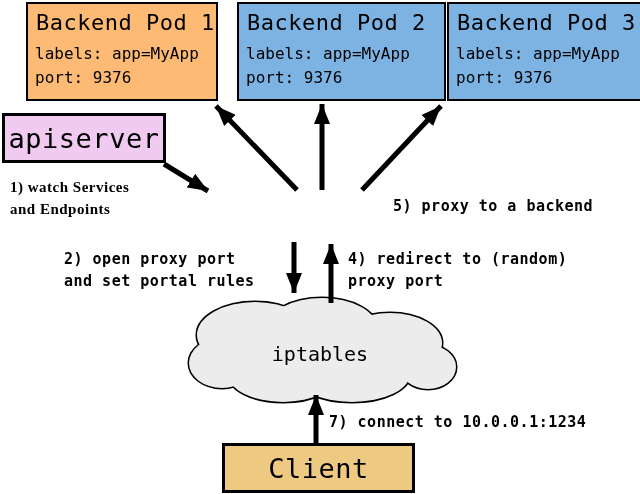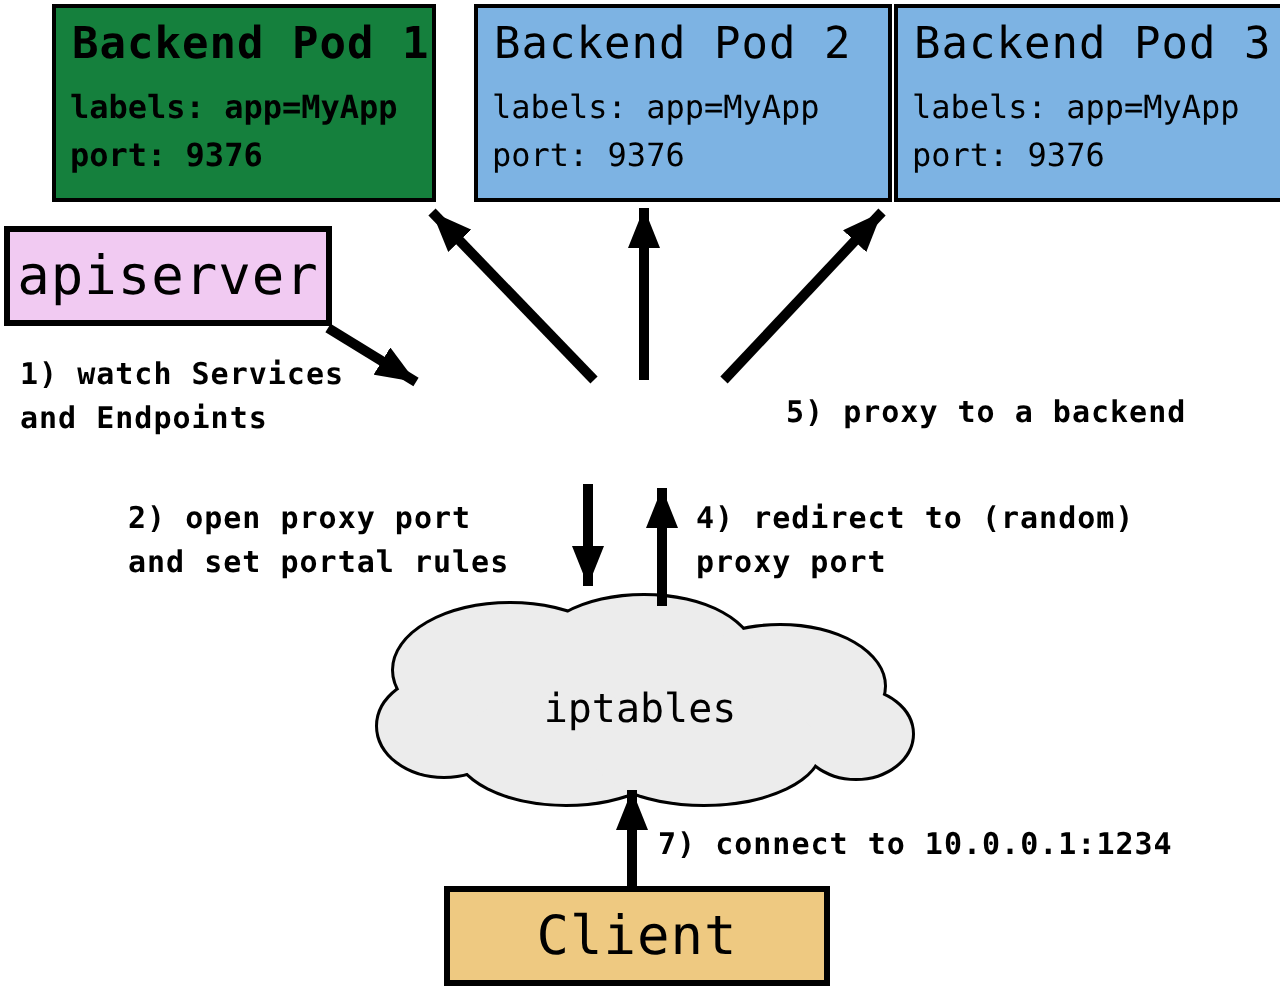--- a/index.html
+++ b/index.html
@@ -104,21 +104,21 @@
       <line x1="164" y1="164" x2="208" y2="191" marker-end="url(#ah)"></line>
       <line x1="297" y1="190" x2="216" y2="106" marker-end="url(#ah)"></line>
       <line x1="322" y1="190" x2="322" y2="104" marker-end="url(#ah)"></line>
       <line x1="362" y1="190" x2="441" y2="106" marker-end="url(#ah)"></line>
       <line x1="294" y1="242" x2="294" y2="293" marker-end="url(#ah)"></line>
       <line x1="331" y1="303" x2="331" y2="244" marker-end="url(#ah)"></line>
       <line x1="316" y1="443" x2="316" y2="395" marker-end="url(#ah)"></line>
     </g>
   </svg>
 
-  <div class="box pod-box" style="left: 26px; top: 2px; background-color: #15803d; font-weight: bold;">
+  <div class="box pod-box" style="left: 26px; top: 2px; background-color: #fdba74;">
     <div class="pod-title">Backend Pod 1</div>
     <div class="pod-line">labels: app=MyApp</div>
     <div class="pod-line">port: 9376</div>
   </div>
 
   <div class="box pod-box" style="left: 237px; top: 2px; width: 209px; background-color: rgb(125, 179, 227);">
     <div class="pod-title">Backend Pod 2</div>
     <div class="pod-line">labels: app=MyApp</div>
     <div class="pod-line">port: 9376</div>
   </div>
@@ -133,21 +133,21 @@
     <span>apiserver</span>
   </div>
 
 
   <div class="box center-box" style="left: 222px; top: 443px; width: 193px; height: 50px; background-color: rgb(238, 201, 129);">
     <span>Client</span>
   </div>
 
   <div class="cloud-label">iptables</div>
 
-  <div class="step-label" style="left:10px; top:176px;">1) watch Services
+  <div class="step-label" style="left:10px; top:176px;font-family:Liberation Serif, serif;">1) watch Services
 and Endpoints</div>
   <div class="step-label" style="left:64px; top:248px;">2) open proxy port
 and set portal rules</div>
   <div class="step-label" style="left:329px; top:411px;">7) connect to 10.0.0.1:1234</div>
   <div class="step-label" style="left:348px; top:248px;">4) redirect to (random)
 proxy port</div>
   <div class="step-label" style="left:393px; top:147px;margin-top:48px;">5) proxy to a backend</div>
 
 </div>
 

